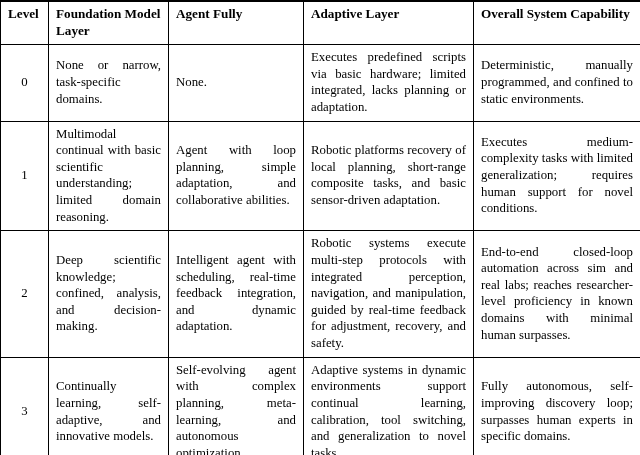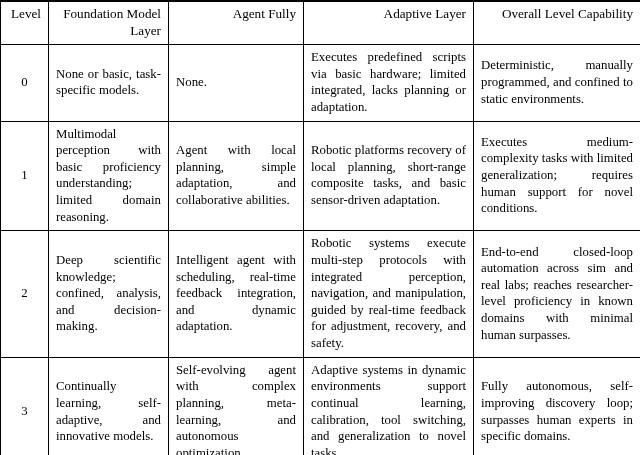--- a/index.html
+++ b/index.html
@@ -24,22 +24,22 @@
   }
   table.levels-table th,
   table.levels-table td {
     border: 1px solid #000;
     padding: 4px 7px 5px 7px;
     font-size: 12.8px;
     line-height: 1.3;
     box-sizing: border-box;
   }
   table.levels-table th {
-    font-weight: normal;
-    text-align: right;
+    font-weight: bold;
+    text-align: left;
     vertical-align: top;
     font-size: 13.2px;
     line-height: 1.25;
     border-bottom: 1px solid #000;
   }
   td.level-cell {
     text-align: center;
     vertical-align: middle;
     font-size: 13px;
   }
@@ -66,35 +66,35 @@
     <col class="c-agent">
     <col class="c-embodied">
     <col class="c-overall">
   </colgroup>
   <thead>
     <tr>
       <th>Level</th>
       <th>Foundation Model Layer</th>
       <th>Agent Fully</th>
       <th>Adaptive Layer</th>
-      <th>Overall Level Capability</th>
+      <th>Overall System Capability</th>
     </tr>
   </thead>
   <tbody>
     <tr>
       <td class="level-cell">0</td>
-      <td class="body-cell">None or basic, task-specific models.</td>
+      <td class="body-cell">None or narrow, task-specific domains.</td>
       <td class="body-cell">None.</td>
       <td class="body-cell">Executes predefined scripts via basic hardware; limited integrated, lacks planning or adaptation.</td>
       <td class="body-cell">Deterministic, manually programmed, and confined to static environments.</td>
     </tr>
     <tr>
       <td class="level-cell">1</td>
-      <td class="body-cell">Multimodal perception with basic proficiency understanding; limited domain reasoning.</td>
-      <td class="body-cell">Agent with local planning, simple adaptation, and collaborative abilities.</td>
+      <td class="body-cell">Multimodal continual with basic scientific understanding; limited domain reasoning.</td>
+      <td class="body-cell">Agent with loop planning, simple adaptation, and collaborative abilities.</td>
       <td class="body-cell">Robotic platforms recovery of local planning, short-range composite tasks, and basic sensor-driven adaptation.</td>
       <td class="body-cell">Executes medium-complexity tasks with limited generalization; requires human support for novel conditions.</td>
     </tr>
     <tr>
       <td class="level-cell">2</td>
       <td class="body-cell">Deep scientific knowledge; confined, analysis, and decision-making.</td>
       <td class="body-cell">Intelligent agent with scheduling, real-time feedback integration, and dynamic adaptation.</td>
       <td class="body-cell">Robotic systems execute multi-step protocols with integrated perception, navigation, and manipulation, guided by real-time feedback for adjustment, recovery, and safety.</td>
       <td class="body-cell">End-to-end closed-loop automation across sim and real labs; reaches researcher-level proficiency in known domains with minimal human surpasses.</td>
     </tr>

